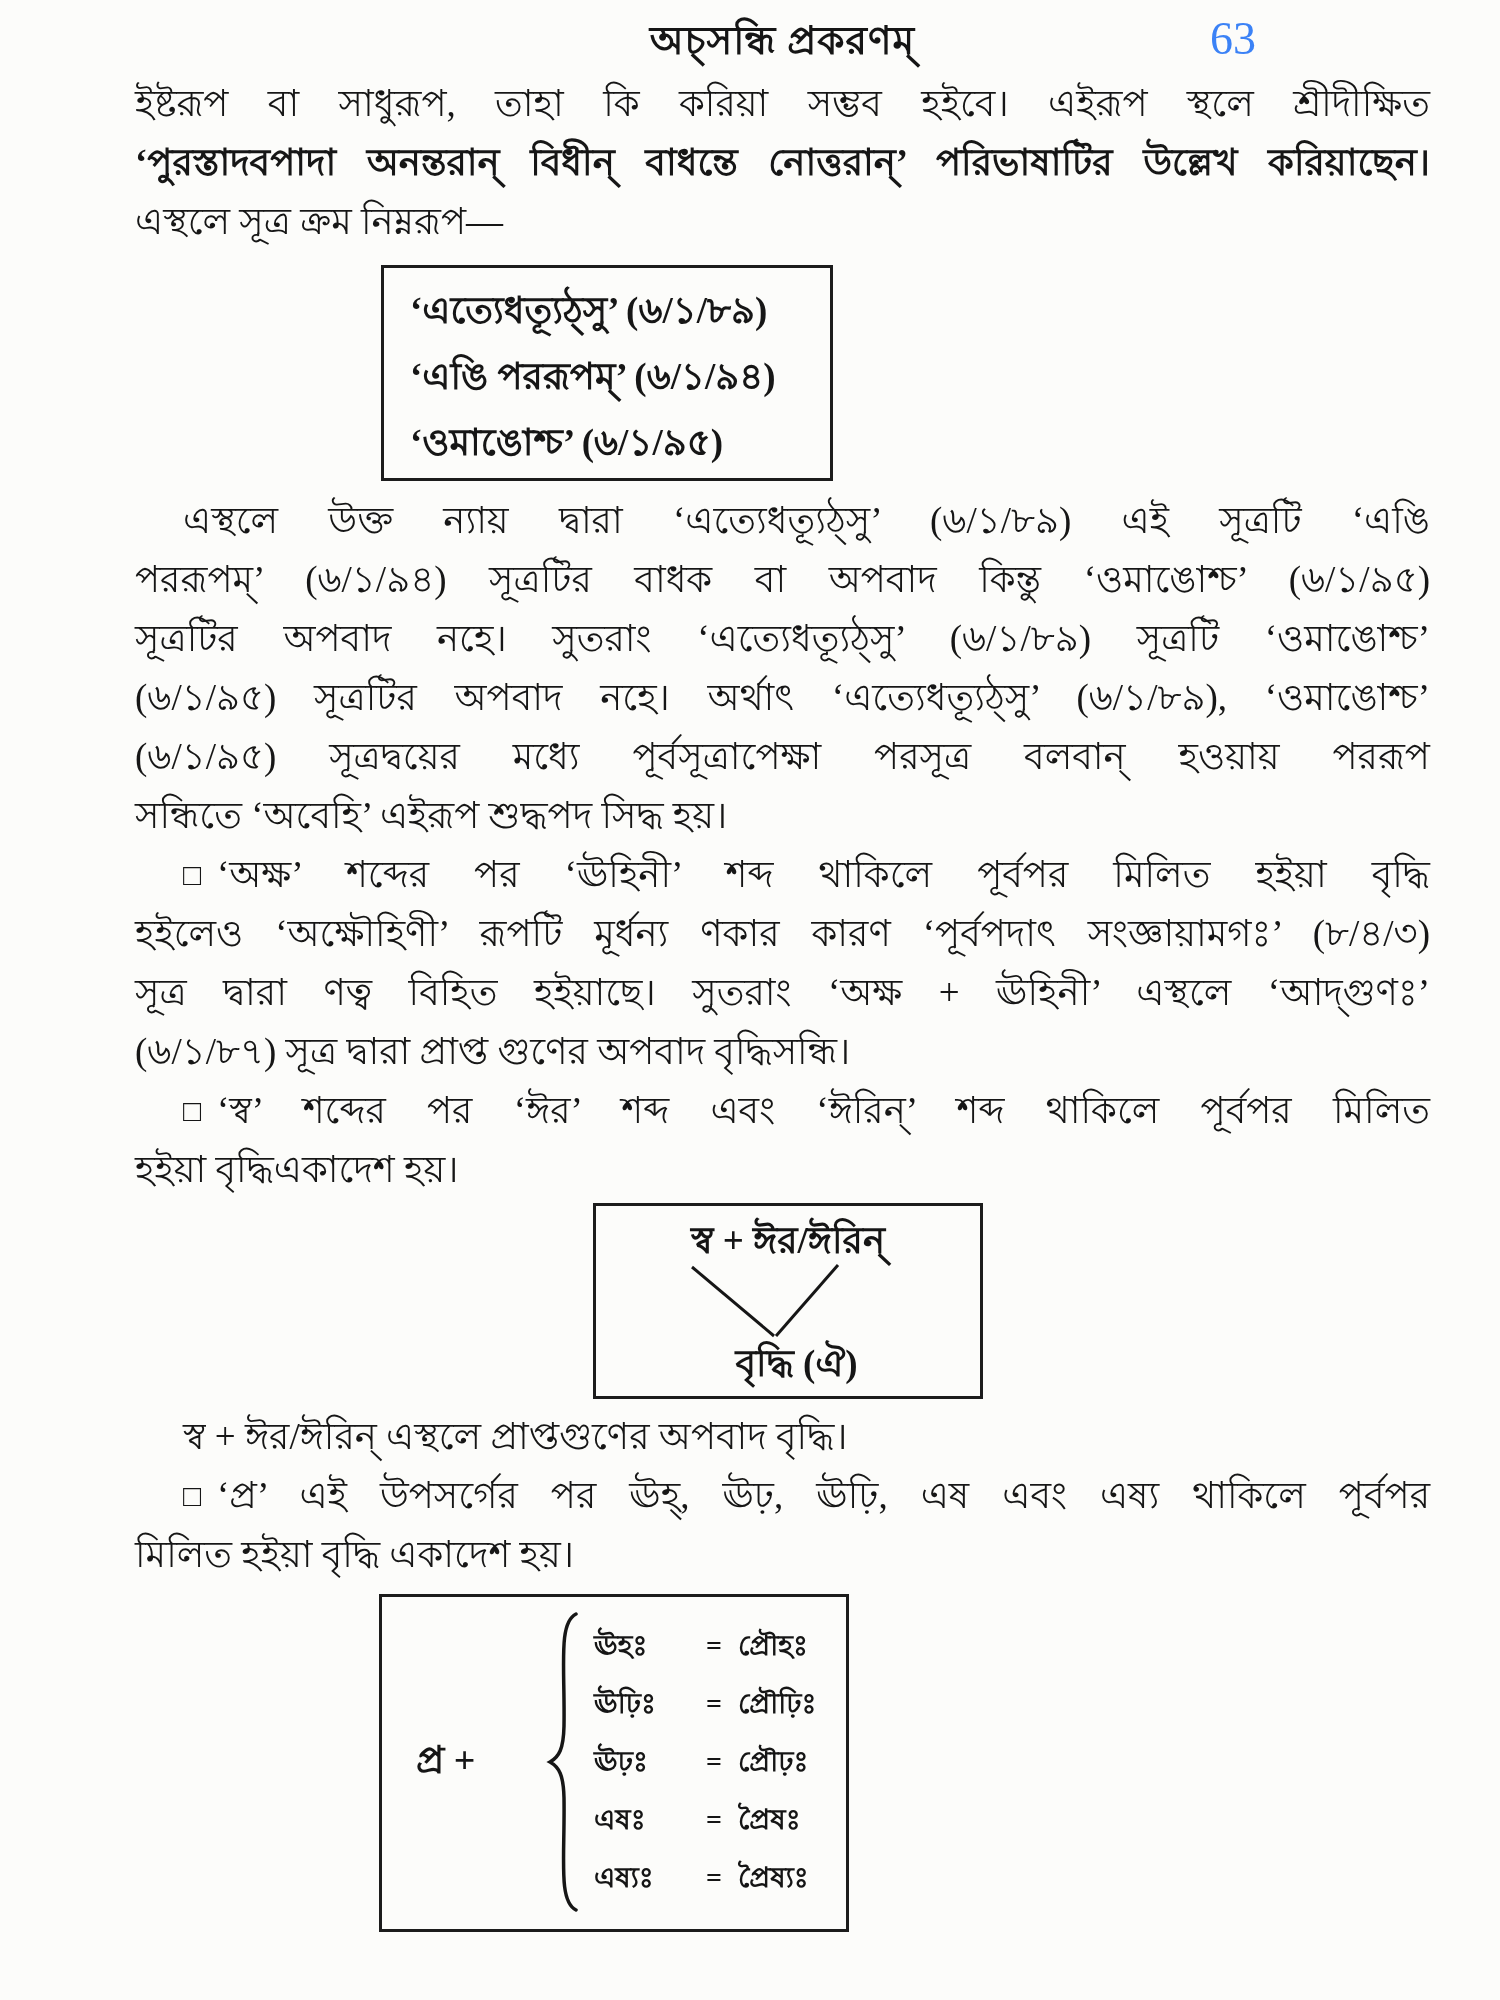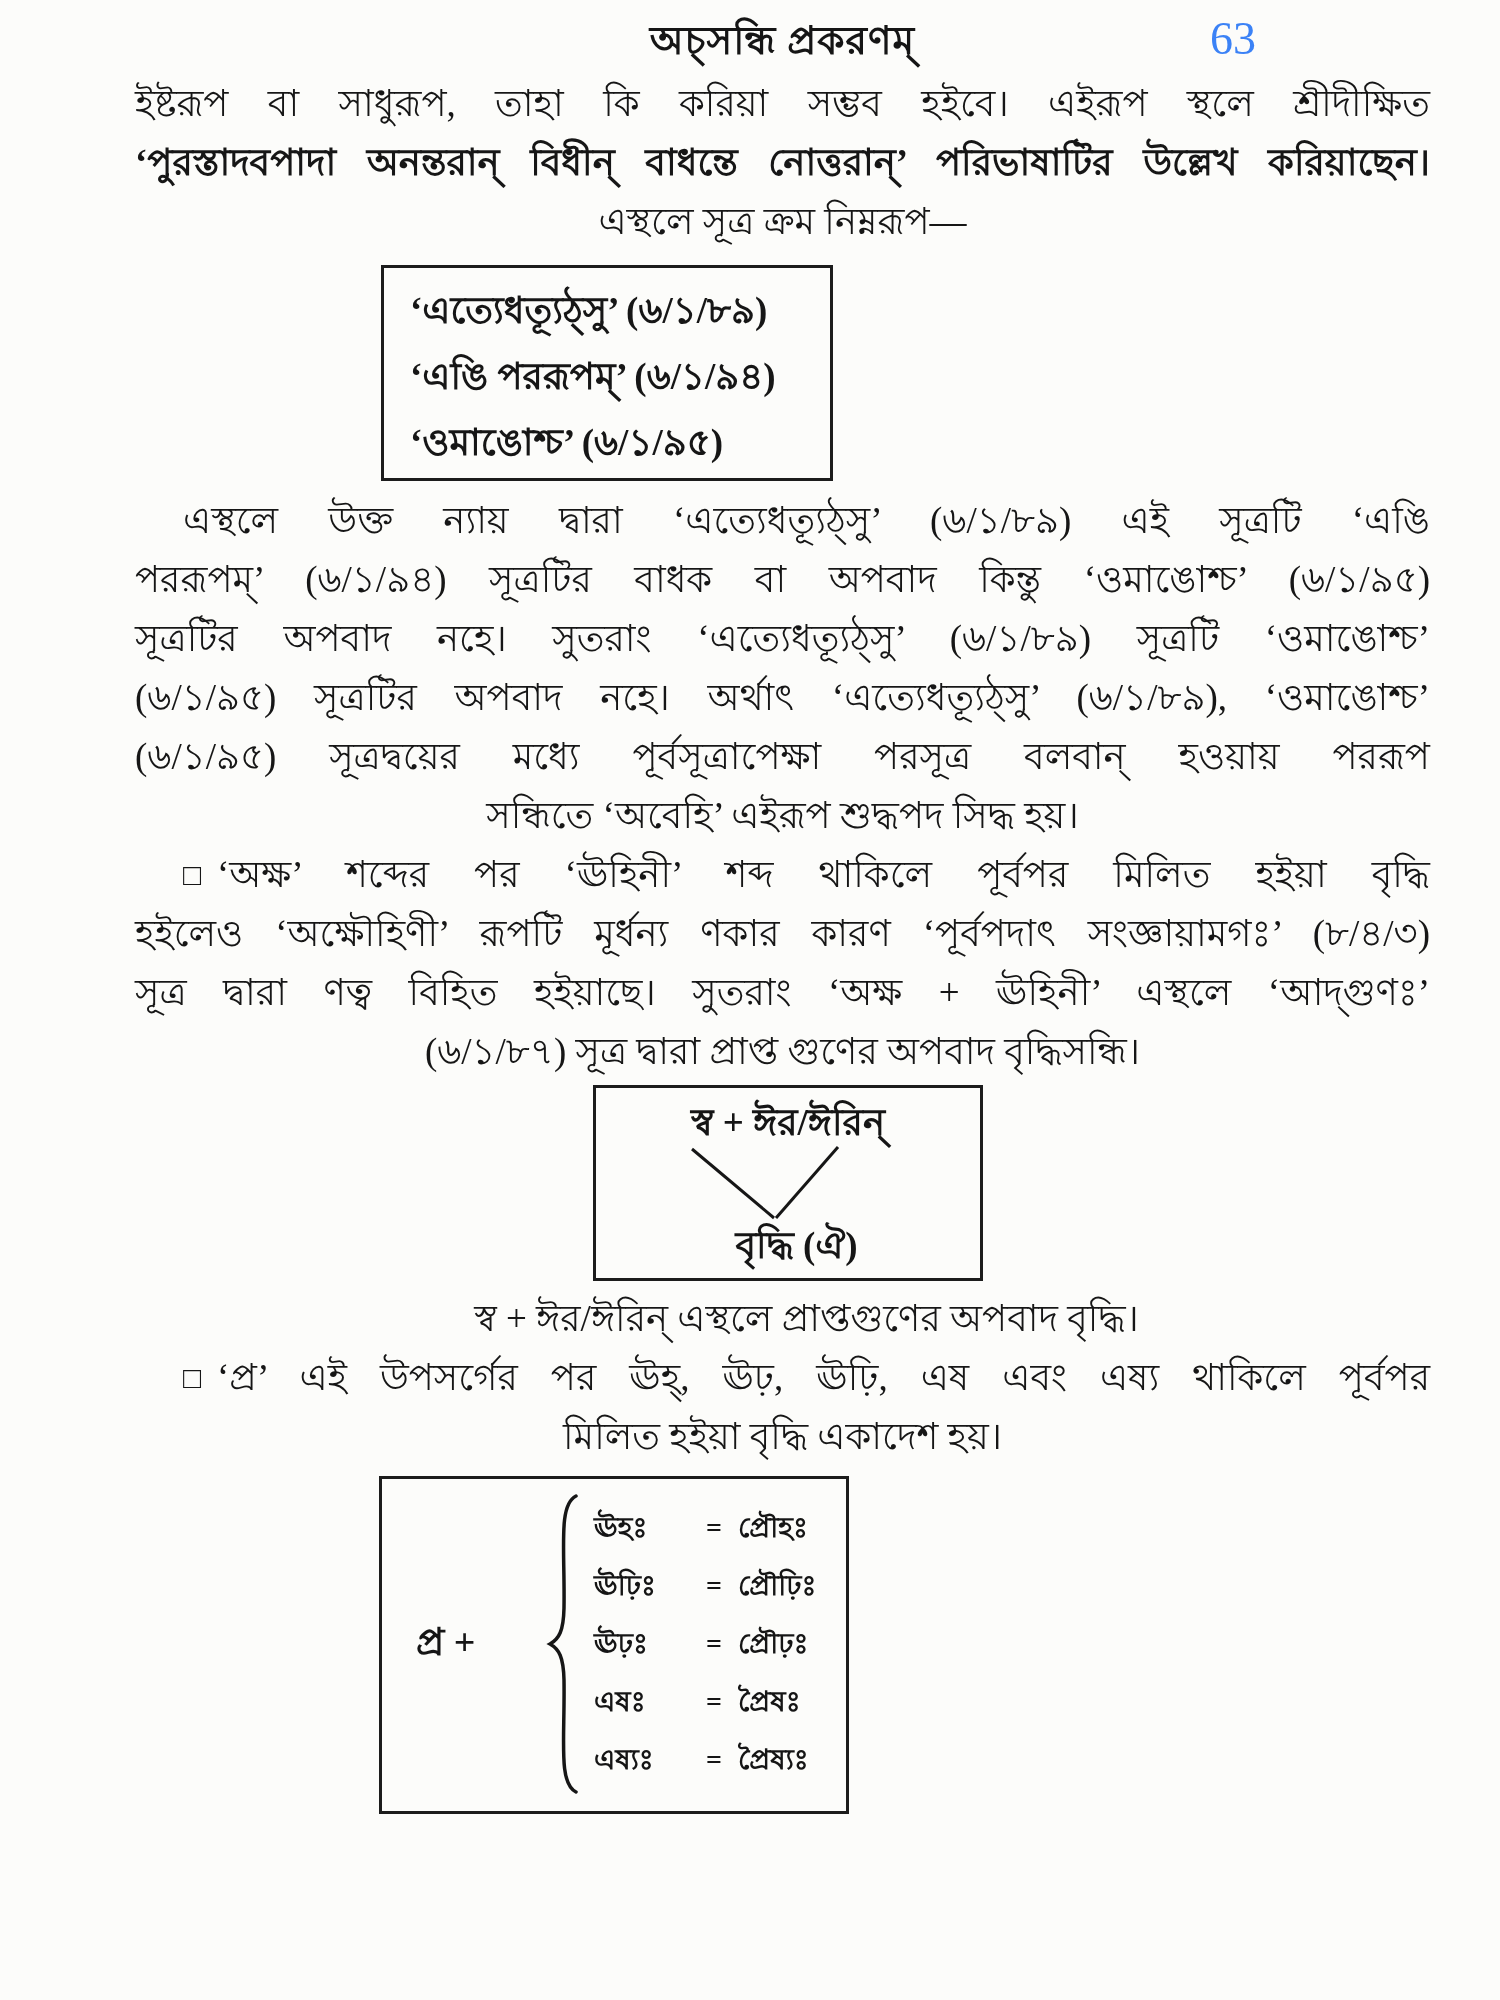--- a/index.html
+++ b/index.html
@@ -11,21 +11,20 @@
   }
   .hdr{position:relative;text-align:center;margin-bottom:8px;}
   .hdr-title{font-size:39px;line-height:50px;font-weight:700;letter-spacing:1px;}
   .pageno{
     position:absolute;left:1075px;top:-4px;font-size:46px;font-weight:400;
     font-family:"Liberation Serif","DejaVu Serif",serif;color:#3b82f6;
   }
   .line{
     font-size:37px;line-height:59px;font-weight:500;white-space:nowrap;
     color:#161616;
-    text-align:center;
   }
   .fill{text-align:justify;text-align-last:justify;}
   .indent{padding-left:48px;}
   .para{margin:0;}
   .bold{font-weight:700;}
   .bullet{
     display:inline-block;font-size:30px;width:34px;vertical-align:2px;
     font-weight:700;
   }
   
@@ -86,20 +85,24 @@
     <div class="line">সন্ধিতে ‘অবেহি’ এইরূপ শুদ্ধপদ সিদ্ধ হয়।</div>
   </div>
 
   <div class="para">
     <div class="line fill indent"><span class="bullet">□</span><span>‘অক্ষ’ শব্দের পর ‘ঊহিনী’ শব্দ থাকিলে পূর্বপর মিলিত হইয়া বৃদ্ধি</span></div>
     <div class="line fill">হইলেও ‘অক্ষৌহিণী’ রূপটি মূর্ধন্য ণকার কারণ ‘পূর্বপদাৎ সংজ্ঞায়ামগঃ’ (৮/৪/৩)</div>
     <div class="line fill">সূত্র দ্বারা ণত্ব বিহিত হইয়াছে। সুতরাং ‘অক্ষ + ঊহিনী’ এস্থলে ‘আদ্‌গুণঃ’</div>
     <div class="line">(৬/১/৮৭) সূত্র দ্বারা প্রাপ্ত গুণের অপবাদ বৃদ্ধিসন্ধি।</div>
   </div>
 
+  <div class="para">
+    <div class="line fill indent"><span class="bullet">□</span><span>‘স্ব’ শব্দের পর ‘ঈর’ শব্দ এবং ‘ঈরিন্’ শব্দ থাকিলে পূর্বপর মিলিত</span></div>
+    <div class="line">হইয়া বৃদ্ধিএকাদেশ হয়।</div>
+  </div>
 
   <div class="merge-box">
     <div class="merge-formula">স্ব + ঈর/ঈরিন্</div>
     <svg class="merge-svg" width="324" height="76" viewBox="0 0 324 76">
       <line x1="66" y1="3" x2="148" y2="72" stroke="#161616" stroke-width="3"></line>
       <line x1="212" y1="1" x2="150" y2="72" stroke="#161616" stroke-width="3"></line>
     </svg>
     <div class="merge-result">বৃদ্ধি (ঐ)</div>
   </div>
 

